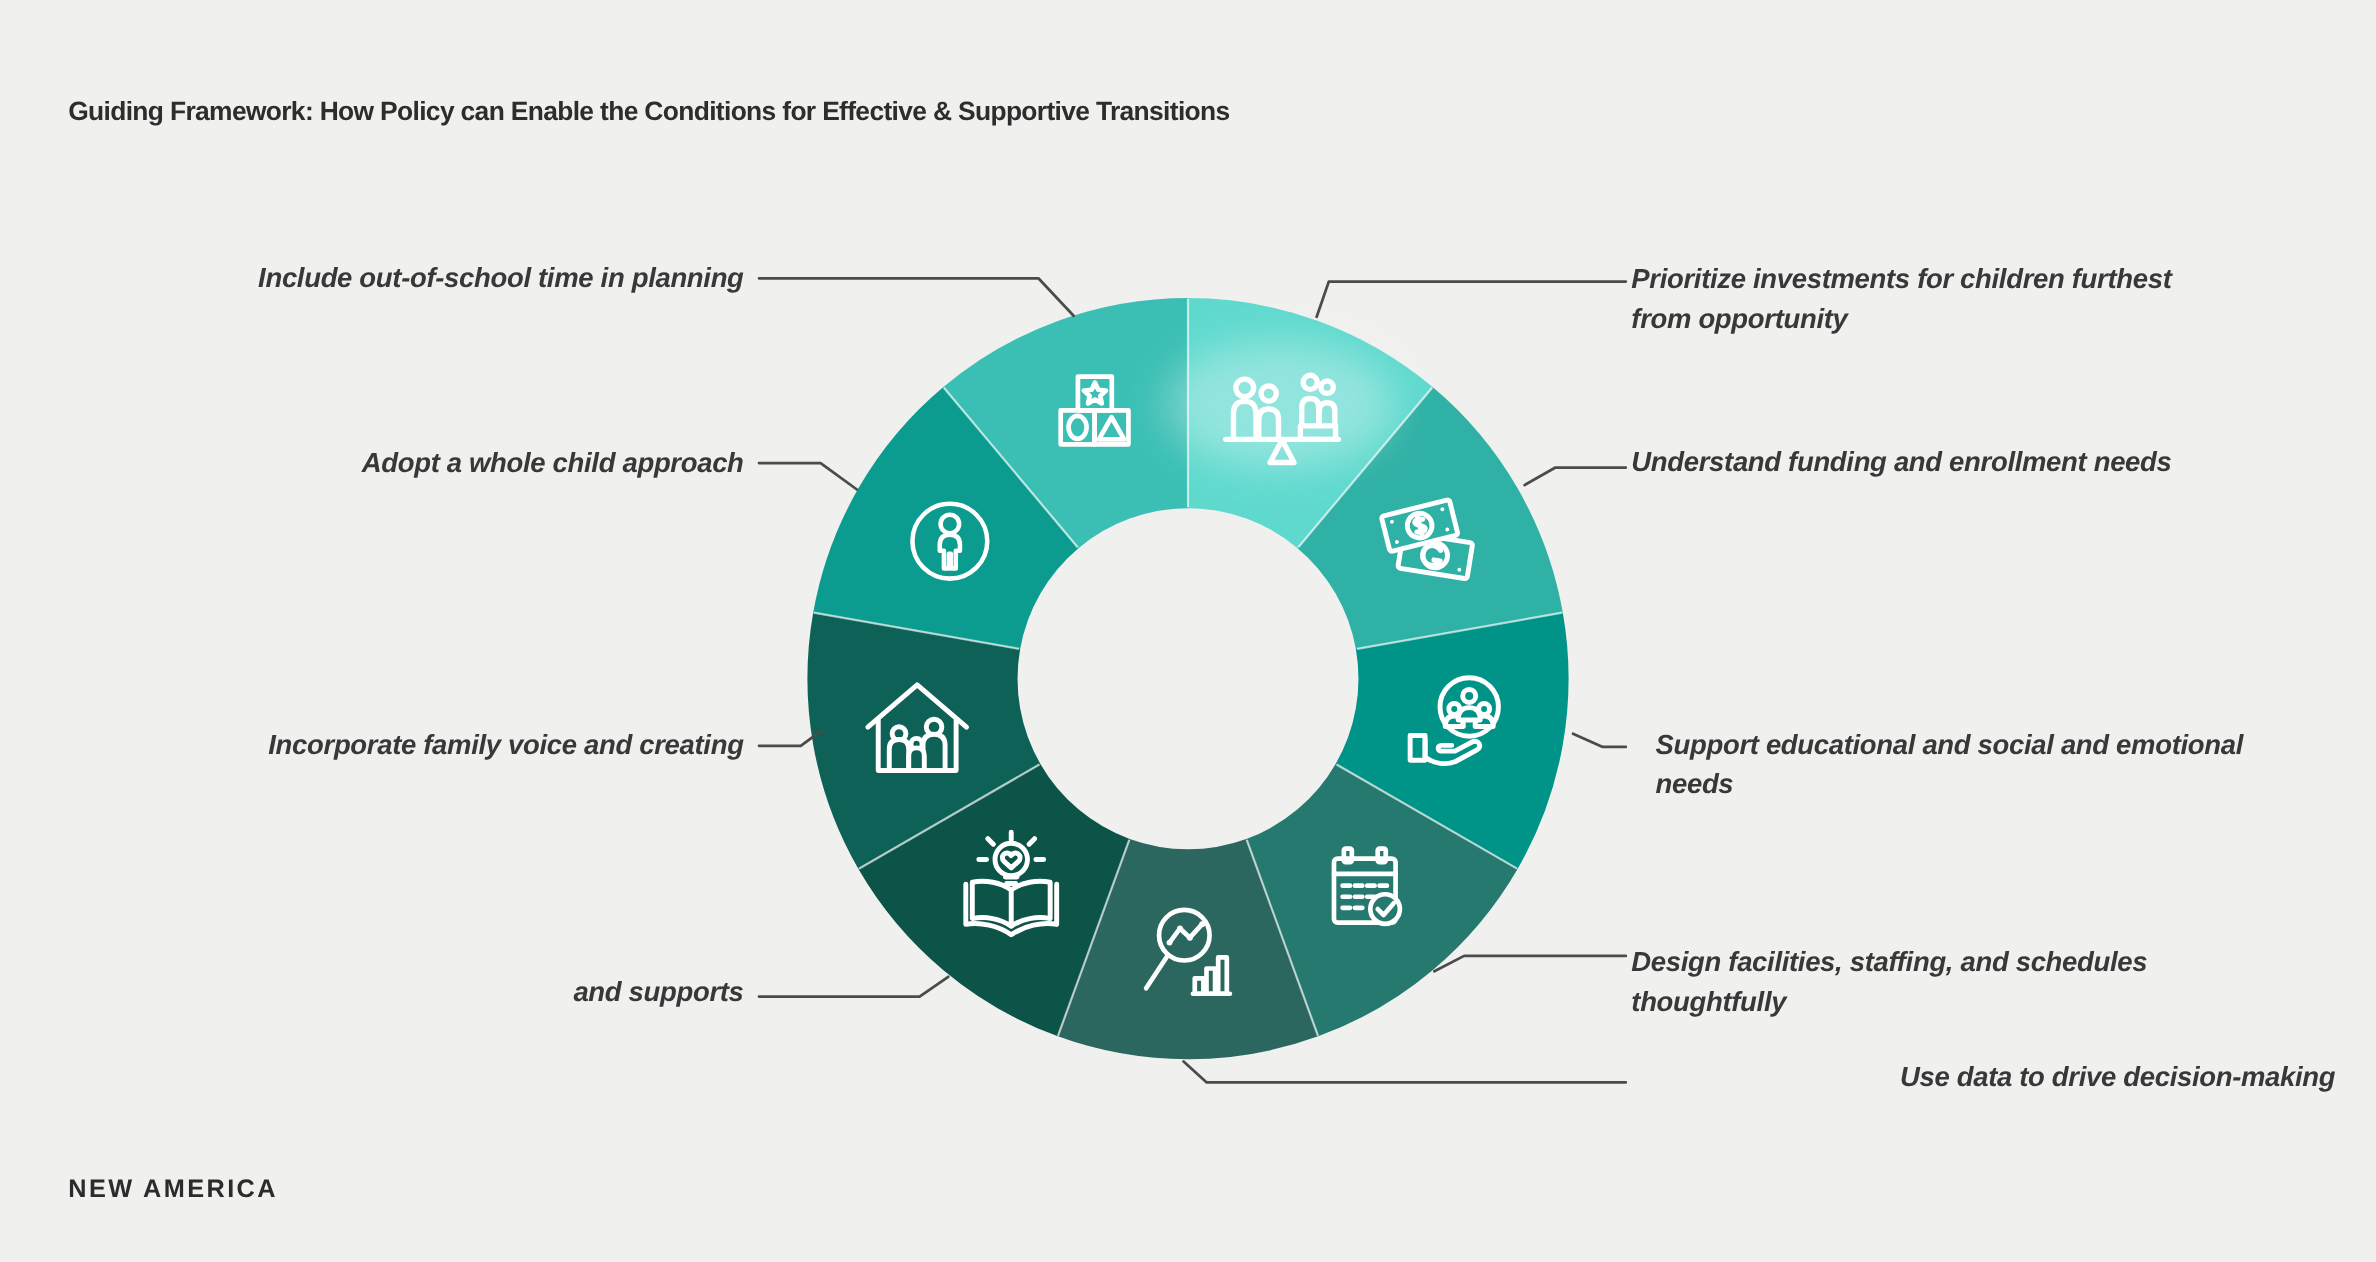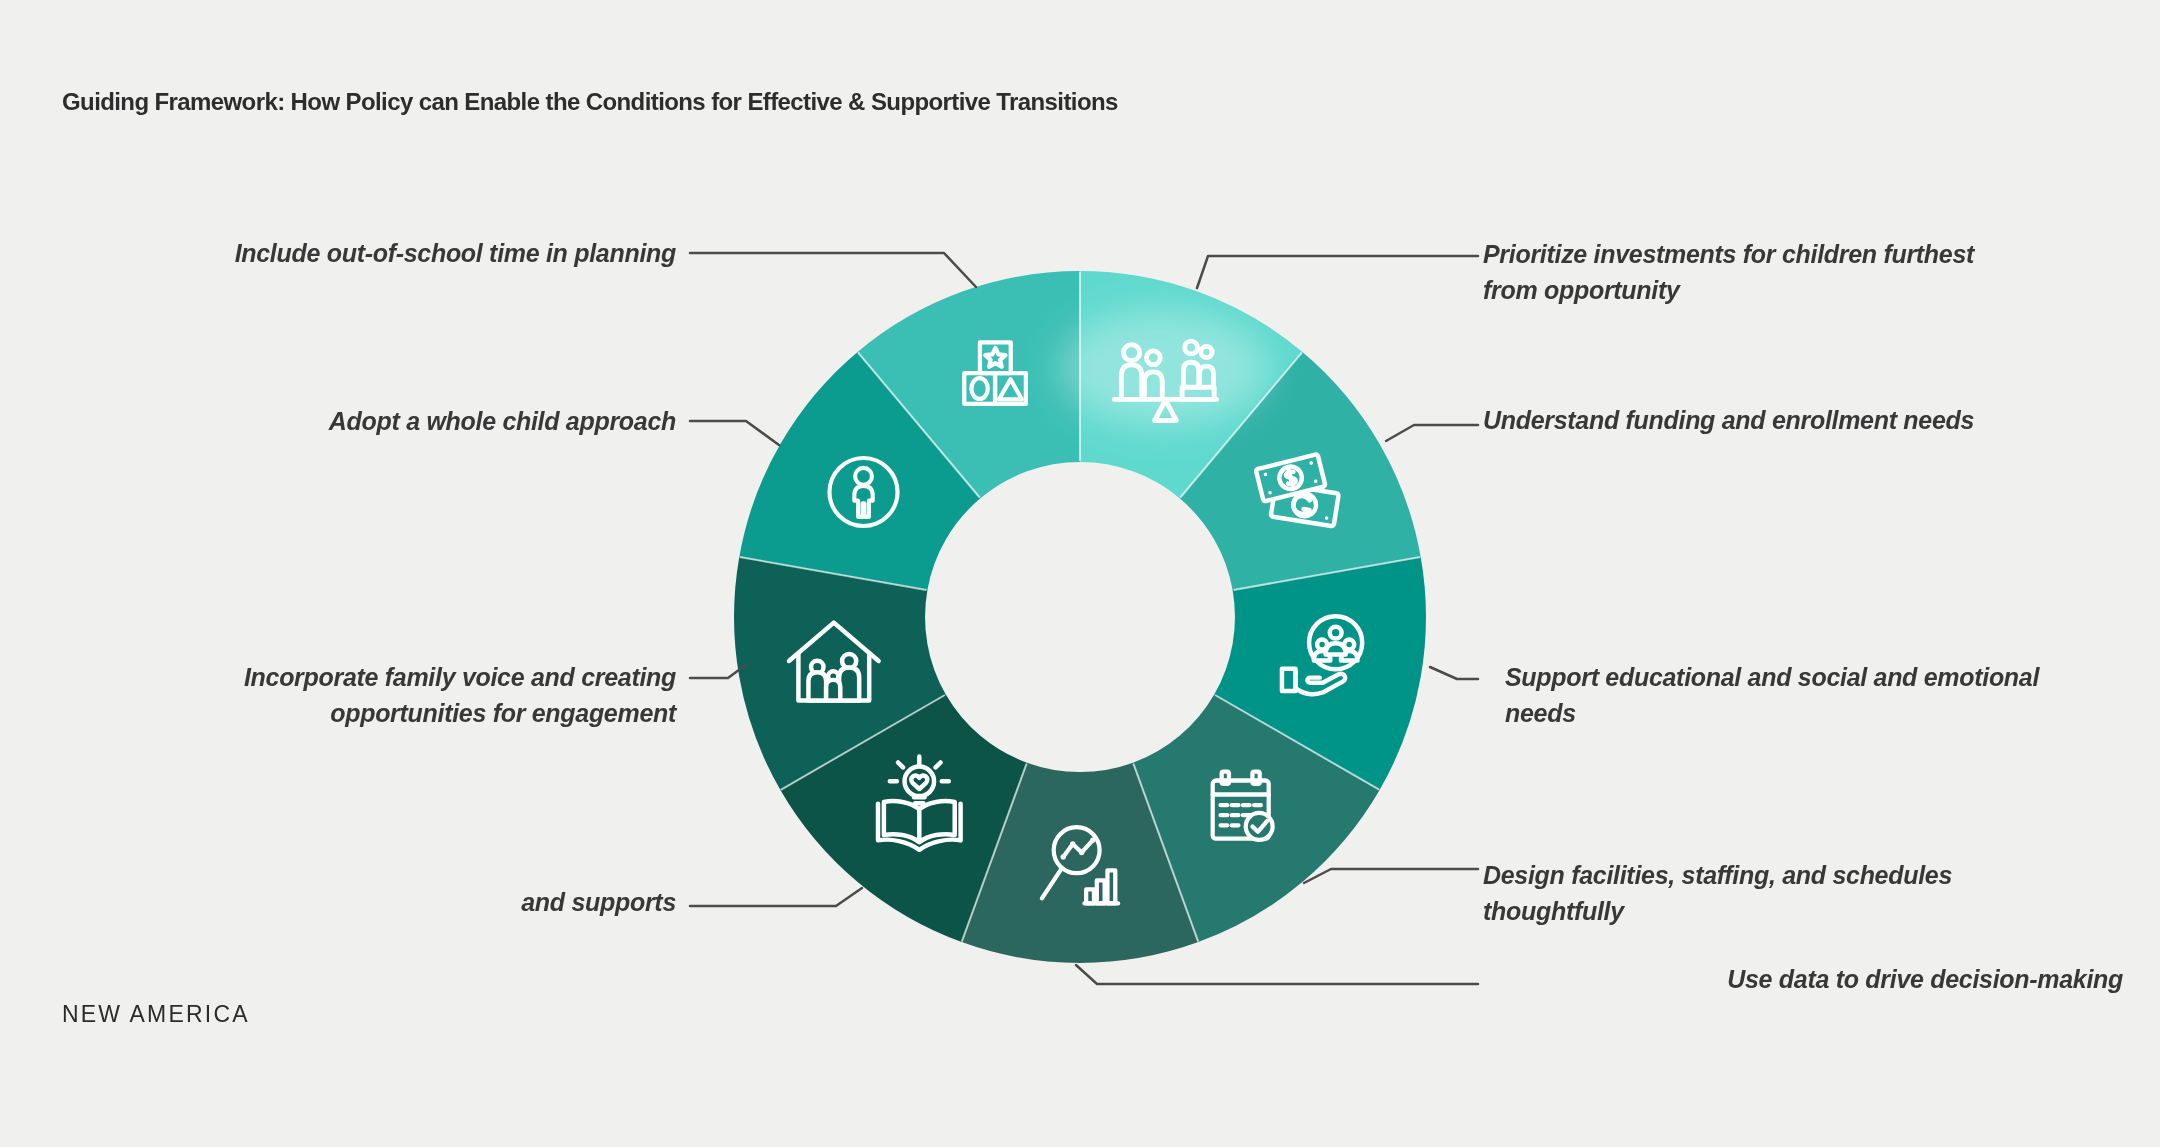--- a/index.html
+++ b/index.html
@@ -8,22 +8,22 @@
     background:#F0F0EE;
     font-family:"Liberation Sans","DejaVu Sans",sans-serif;
   }
   #stage{position:absolute;inset:0;width:2160px;height:1147px;}
   #page-title{
     position:absolute;left:62px;top:80px;
     font-size:24px;font-weight:700;color:#2D2D2D;letter-spacing:-0.6px;line-height:44px;
     white-space:nowrap;
   }
   #brand{
-    position:absolute;left:62px;top:1000px;
-    font-size:23px;font-weight:400;color:#2B2B2B;letter-spacing:2.2px;line-height:28px;
+    position:absolute;left:62px;top:1066px;
+    font-size:23px;font-weight:700;color:#2B2B2B;letter-spacing:2.2px;line-height:28px;
     white-space:nowrap;
   }
   #donut-svg{position:absolute;left:0;top:0;}
   .callout{
     position:absolute;font-weight:700;color:#383838;
     font-size:25px;line-height:35.5px;letter-spacing:-0.3px;
   }
   .callout.left{right:1484px;width:620px;text-align:right;}
   .callout.right{left:1483px;width:640px;text-align:left;}
   .callout .line{white-space:nowrap;font-style:italic;}
@@ -183,21 +183,20 @@
         <div class="line">thoughtfully</div>
       </div>
       <div class="callout right" style="top: 962px; text-align: right;">
         <div class="line">Use data to drive decision-making</div>
       </div>
       <div class="callout left" style="top: 885px;">
         <div class="line">and supports</div>
       </div>
       <div class="callout left" style="top: 660px;">
         <div class="line">Incorporate family voice and creating</div>
-        <div class="line">opportunities for engagement</div>
       </div>
       <div class="callout left" style="top: 404px;">
         <div class="line">Adopt a whole child approach</div>
       </div>
       <div class="callout left" style="top: 236px;">
         <div class="line">Include out-of-school time in planning</div>
       </div>
     </div>
 </div>
 

